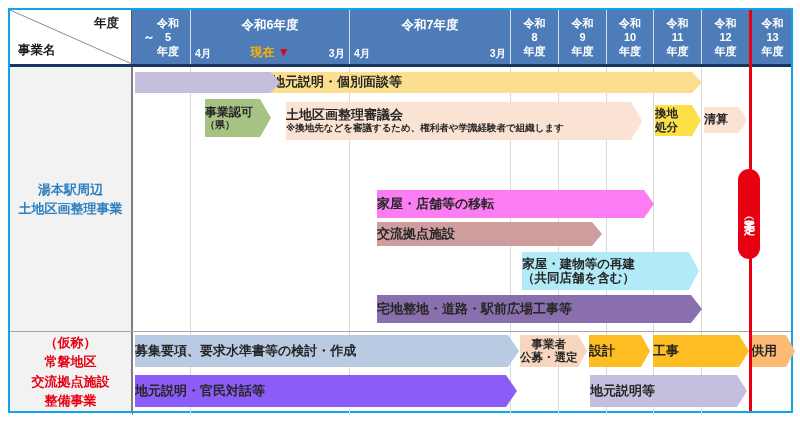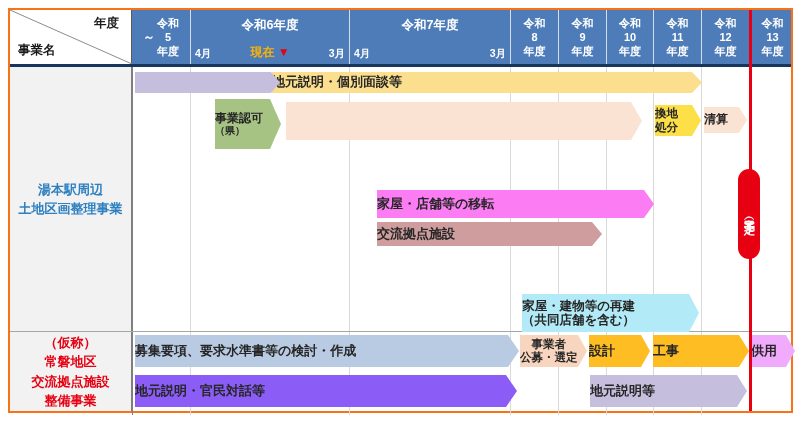--- a/index.html
+++ b/index.html
@@ -1,18 +1,18 @@
 <!DOCTYPE html>
 <html><head>
 <meta charset="utf-8">
 <style>
   html,body{margin:0;padding:0;background:#ffffff;}
   body{font-family:"Liberation Sans","DejaVu Sans",sans-serif;}
   .stage{position:relative;width:800px;height:422px;background:#ffffff;overflow:hidden;}
-  .table{position:absolute;left:8px;top:8px;width:785px;height:405px;border:2px solid #f97316;box-sizing:border-box;background:#ffffff;}
+  .table{position:absolute;left:8px;top:8px;width:785px;height:405px;border:2px solid #0ea5e9;box-sizing:border-box;background:#ffffff;}
   .header{position:absolute;left:0;top:0;width:100%;height:57px;border-bottom:3px solid #17365d;box-sizing:border-box;z-index:3;}
   .header-blue{position:absolute;left:122px;top:0;right:0;height:54px;background:#4d7cb8;}
   .corner{position:absolute;left:0;top:0;width:122px;height:54px;background:#ffffff;border-right:1px solid #595959;box-sizing:border-box;}
   .corner svg{position:absolute;left:0;top:0;}
   .corner .tr{position:absolute;top:5px;right:12px;font-size:12.5px;font-weight:bold;color:#1a1a1a;}
   .corner .bl{position:absolute;bottom:5px;left:8px;font-size:12.5px;font-weight:bold;color:#1a1a1a;}
   .hcell{position:absolute;top:0;height:54px;box-sizing:border-box;color:#ffffff;font-weight:bold;}
   .hcell.bordered{border-left:1px solid rgba(255,255,255,.75);}
   .ycell-inner{display:flex;height:100%;align-items:center;justify-content:center;gap:2px;}
   .ylines{white-space:pre-line;text-align:center;font-size:11px;line-height:1.3;}
@@ -138,57 +138,62 @@
       <div class="gridline" style="left: 339px; background: rgb(217, 217, 217);"></div>
       <div class="gridline" style="left: 500px; background: rgb(217, 217, 217);"></div>
       <div class="gridline" style="left: 548px; background: rgb(217, 217, 217);"></div>
       <div class="gridline" style="left: 596px; background: rgb(217, 217, 217);"></div>
       <div class="gridline" style="left: 643px; background: rgb(217, 217, 217);"></div>
       <div class="gridline" style="left: 691px; background: rgb(217, 217, 217);"></div>
       <div class="bar" style="left: 125px; top: 62px; width: 145px; height: 21px; background: rgb(198, 190, 221); padding-right: 9px; clip-path: polygon(0px 0px, calc(100% - 9px) 0px, 100% 50%, calc(100% - 9px) 100%, 0px 100%); z-index: 3;"></div>
       <div class="bar" style="left: 262px; top: 62px; width: 430px; height: 21px; background: rgb(251, 223, 142); padding-right: 10px; clip-path: polygon(0px 0px, calc(100% - 10px) 0px, 100% 50%, calc(100% - 10px) 100%, 0px 100%);">
         <span class="bar-label" style="font-size: 13px;">地元説明・個別面談等</span>
       </div>
-      <div class="bar" style="left: 205px; top: 89px; width: 66px; height: 50px; background: rgb(166, 195, 131); padding-right: 11px; clip-path: polygon(0px 0px, calc(100% - 11px) 0px, 100% 50%, calc(100% - 11px) 100%, 0px 100%);">
+      <div class="bar" style="left: 195px; top: 89px; width: 66px; height: 38px; background: rgb(166, 195, 131); padding-right: 11px; clip-path: polygon(0px 0px, calc(100% - 11px) 0px, 100% 50%, calc(100% - 11px) 100%, 0px 100%);">
         <span class="bar-label" style="font-size: 12px;">事業認可</span>
         <span class="bar-sub" style="font-size: 10px;">（県）</span>
       </div>
       <div class="bar" style="left: 276px; top: 92px; width: 356px; height: 38px; background: rgb(250, 227, 211); padding-right: 11px; clip-path: polygon(0px 0px, calc(100% - 11px) 0px, 100% 50%, calc(100% - 11px) 100%, 0px 100%);">
+        <span class="bar-label" style="font-size: 13px;">土地区画整理審議会</span>
+        <span class="bar-sub" style="font-size: 9.5px;">※換地先などを審議するため、権利者や学識経験者で組織します</span>
       </div>
       <div class="bar" style="left: 645px; top: 95px; width: 46px; height: 31px; background: #fde047; padding-right: 9px; clip-path: polygon(0px 0px, calc(100% - 9px) 0px, 100% 50%, calc(100% - 9px) 100%, 0px 100%);">
         <span class="bar-label" style="font-size: 11.5px;">換地
 処分</span>
       </div>
       <div class="bar" style="left: 694px; top: 97px; width: 43px; height: 26px; background: rgb(250, 227, 211); padding-right: 8px; clip-path: polygon(0px 0px, calc(100% - 8px) 0px, 100% 50%, calc(100% - 8px) 100%, 0px 100%);">
         <span class="bar-label" style="font-size: 12px;">清算</span>
       </div>
       <div class="bar" style="left: 367px; top: 180px; width: 277px; height: 28px; background: rgb(251, 124, 243); padding-right: 10px; clip-path: polygon(0px 0px, calc(100% - 10px) 0px, 100% 50%, calc(100% - 10px) 100%, 0px 100%);">
         <span class="bar-label" style="font-size: 13px;">家屋・店舗等の移転</span>
       </div>
       <div class="bar" style="left: 367px; top: 212px; width: 225px; height: 24px; background: rgb(207, 157, 157); padding-right: 10px; clip-path: polygon(0px 0px, calc(100% - 10px) 0px, 100% 50%, calc(100% - 10px) 100%, 0px 100%);">
         <span class="bar-label" style="font-size: 13px;">交流拠点施設</span>
       </div>
-      <div class="bar" style="left: 512px; top: 242px; width: 177px; height: 38px; background: rgb(178, 235, 247); padding-right: 10px; clip-path: polygon(0px 0px, calc(100% - 10px) 0px, 100% 50%, calc(100% - 10px) 100%, 0px 100%); margin-top: 42px;">
+      <div class="bar" style="left: 512px; top: 242px; width: 177px; height: 38px; background: rgb(178, 235, 247); padding-right: 10px; clip-path: polygon(0px 0px, calc(100% - 10px) 0px, 100% 50%, calc(100% - 10px) 100%, 0px 100%);">
         <span class="bar-label" style="font-size: 12.5px;">家屋・建物等の再建
 （共同店舗を含む）</span>
+      </div>
+      <div class="bar" style="left: 367px; top: 285px; width: 325px; height: 28px; background: rgb(138, 111, 174); padding-right: 11px; clip-path: polygon(0px 0px, calc(100% - 11px) 0px, 100% 50%, calc(100% - 11px) 100%, 0px 100%);">
+        <span class="bar-label" style="font-size: 13px;">宅地整地・道路・駅前広場工事等</span>
       </div>
       <div class="bar" style="left: 125px; top: 325px; width: 384px; height: 32px; background: rgb(185, 203, 226); padding-right: 11px; clip-path: polygon(0px 0px, calc(100% - 11px) 0px, 100% 50%, calc(100% - 11px) 100%, 0px 100%);">
         <span class="bar-label" style="font-size: 13px;">募集要項、要求水準書等の検討・作成</span>
       </div>
       <div class="bar" style="left: 510px; top: 325px; width: 67px; height: 32px; background: rgb(248, 213, 191); padding-right: 9px; clip-path: polygon(0px 0px, calc(100% - 9px) 0px, 100% 50%, calc(100% - 9px) 100%, 0px 100%);">
         <span class="bar-label" style="font-size: 11.5px;">事業者
 公募・選定</span>
       </div>
       <div class="bar" style="left: 579px; top: 325px; width: 61px; height: 32px; background: rgb(253, 189, 35); padding-right: 9px; clip-path: polygon(0px 0px, calc(100% - 9px) 0px, 100% 50%, calc(100% - 9px) 100%, 0px 100%);">
         <span class="bar-label" style="font-size: 13px;">設計</span>
       </div>
       <div class="bar" style="left: 643px; top: 325px; width: 96px; height: 32px; background: rgb(253, 189, 35); padding-right: 10px; clip-path: polygon(0px 0px, calc(100% - 10px) 0px, 100% 50%, calc(100% - 10px) 100%, 0px 100%);">
         <span class="bar-label" style="font-size: 13px;">工事</span>
       </div>
-      <div class="bar" style="left: 741px; top: 325px; width: 44px; height: 32px; background: #f0abfc; padding-right: 9px; clip-path: polygon(0px 0px, calc(100% - 9px) 0px, 100% 50%, calc(100% - 9px) 100%, 0px 100%);">
+      <div class="bar" style="left: 741px; top: 325px; width: 44px; height: 32px; background: #fdba74; padding-right: 9px; clip-path: polygon(0px 0px, calc(100% - 9px) 0px, 100% 50%, calc(100% - 9px) 100%, 0px 100%);">
         <span class="bar-label" style="font-size: 13px;">供用</span>
       </div>
       <div class="bar" style="left: 125px; top: 365px; width: 382px; height: 32px; background: #8b5cf6; padding-right: 11px; clip-path: polygon(0px 0px, calc(100% - 11px) 0px, 100% 50%, calc(100% - 11px) 100%, 0px 100%);">
         <span class="bar-label" style="font-size: 13px;">地元説明・官民対話等</span>
       </div>
       <div class="bar" style="left: 580px; top: 365px; width: 157px; height: 32px; background: rgb(198, 190, 221); padding-right: 10px; clip-path: polygon(0px 0px, calc(100% - 10px) 0px, 100% 50%, calc(100% - 10px) 100%, 0px 100%);">
         <span class="bar-label" style="font-size: 13px;">地元説明等</span>
       </div>
     </div>
 </div>

